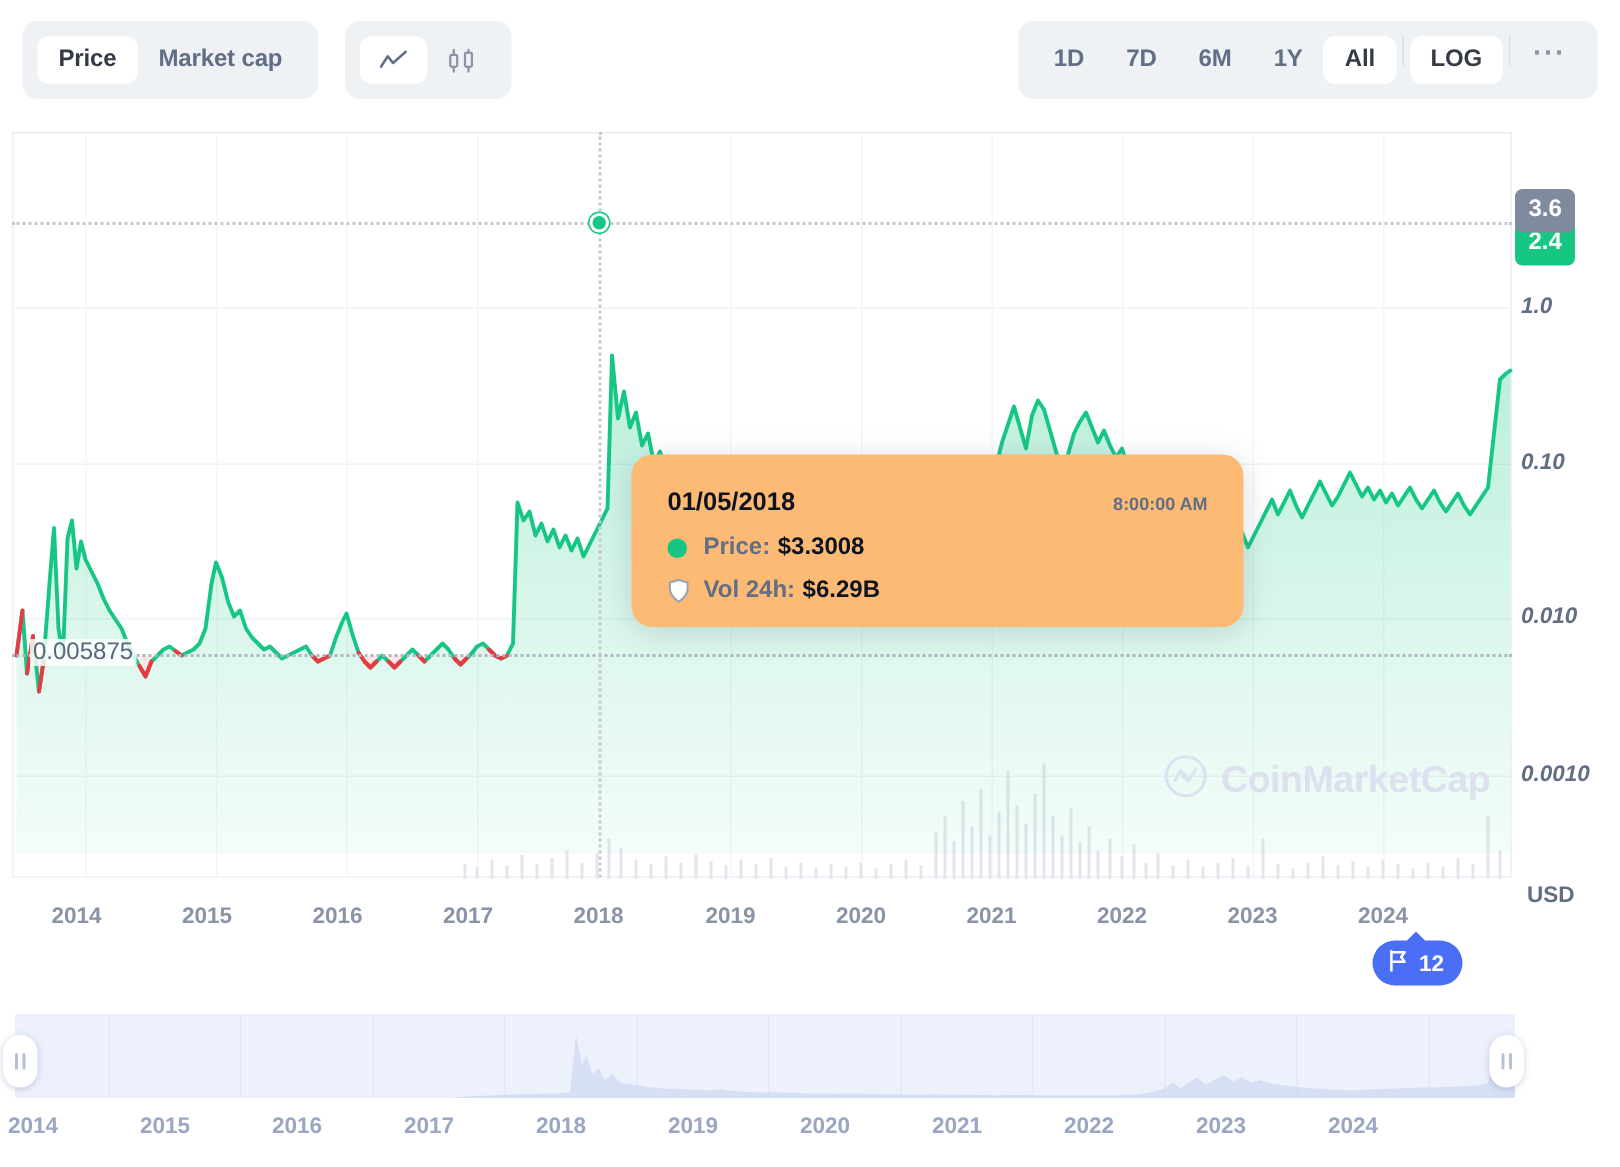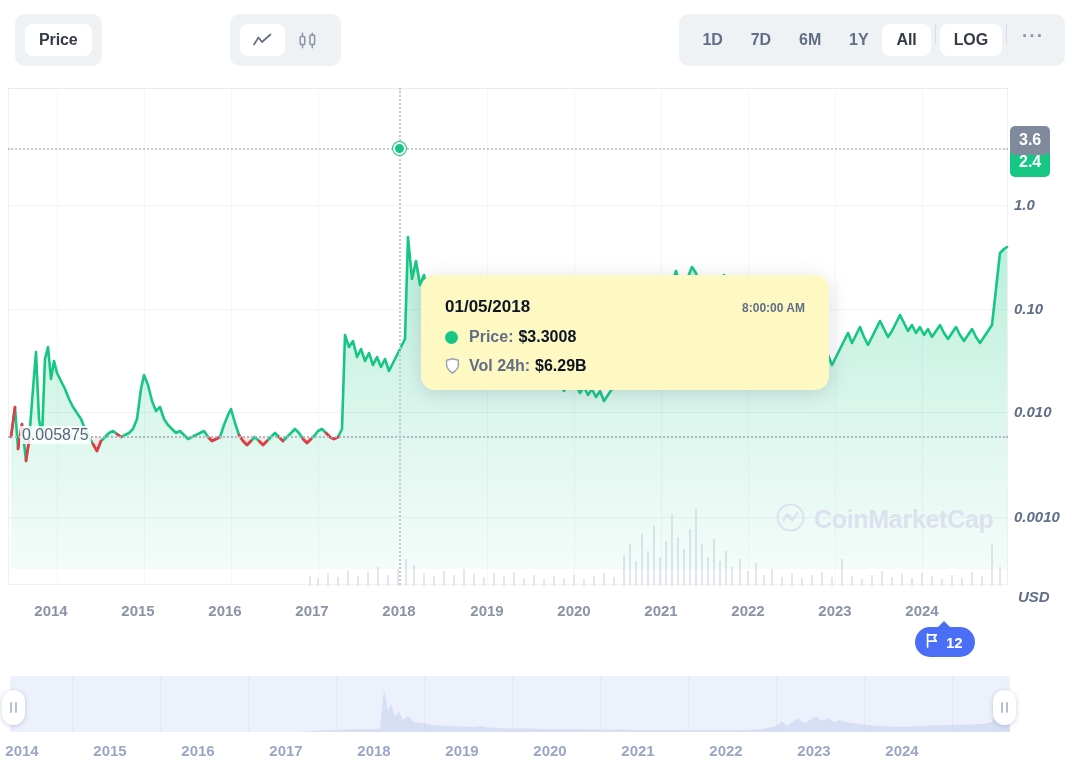--- a/index.html
+++ b/index.html
@@ -42,21 +42,21 @@
   .gridline { position: absolute; left: 0; width: 100%; height: 1px; background: #f0f2f6; }
   .vgrid { position: absolute; top: 0; height: 100%; width: 1px; background: #f4f6f9; }
 
   
   .ylab {
     position: absolute; left: 1014px; font-size: 15px; font-weight: 600;
     color: #616e85; transform: translateY(-50%); white-space: nowrap; font-style: italic;
   }
   .usd-lab {
     position: absolute; left: 1018px; top: 588px; font-size: 15px;
-    font-weight: 700; color: #616e85; font-style: italic;
+    font-weight: 700; color: #616e85;
   }
 
   
   .axis-badge {
     position: absolute; left: 1010px; border-radius: 5px;
     font-size: 16px; font-weight: 700; color: #ffffff;
     padding: 5px 9px 6px 9px; white-space: nowrap;
   }
   #badge-high { background: #808a9d; top: 126px; z-index: 6; }
   #badge-last { background: #16c784; top: 148px; z-index: 5; }
@@ -94,22 +94,22 @@
   }
   
   .xtip {
     position: absolute; top: 594px; left: 399px; transform: translateX(-50%);
     background: #737d8f; color: #ffffff; font-size: 14px; font-weight: 600;
     padding: 7px 11px; border-radius: 5px; white-space: nowrap; z-index: 8;
   }
 
   
   .tooltip {
-    position: absolute; left: 421px; top: 275px; width: 408px; height: 115px;
-    background: #fef9c3; border-radius: 14px;
+    position: absolute; left: 421px; top: 303px; width: 408px; height: 115px;
+    background: #fdba74; border-radius: 14px;
     box-shadow: 0 4px 20px rgba(88,102,126,0.22);
     padding: 22px 24px 0 24px; z-index: 10;
   }
   .tt-row1 { display: flex; justify-content: space-between; align-items: baseline; }
   .tt-date { font-size: 17px; font-weight: 700; color: #0d1421; }
   .tt-time { font-size: 12px; font-weight: 600; color: #616e85; }
   .tt-row { display: flex; align-items: center; margin-top: 11px; }
   .tt-dot {
     width: 13px; height: 13px; border-radius: 50%; background: #16c784;
     margin-right: 11px; flex: none;
@@ -165,20 +165,21 @@
 </style>
 </head>
 <body>
 
 <div id="app">
 
   <div class="toolbar">
 
     <div class="seg" id="seg-pricecap">
       <div class="seg-btn active">Price</div>
+      <div class="seg-btn">Market cap</div>
     </div>
 
     <div class="seg" id="seg-charttype">
       <div class="seg-btn icon-btn active">
         <svg width="19" height="15" viewBox="0 0 19 15" fill="none" aria-hidden="true">
           <path d="M1 11.5L5.5 4.5L9 9L17.5 1.5" stroke="#616e85" stroke-width="1.7" stroke-linecap="round" stroke-linejoin="round"></path>
         </svg>
       </div>
       <div class="seg-btn icon-btn">
         <svg width="20" height="17" viewBox="0 0 20 17" fill="none" aria-hidden="true">

